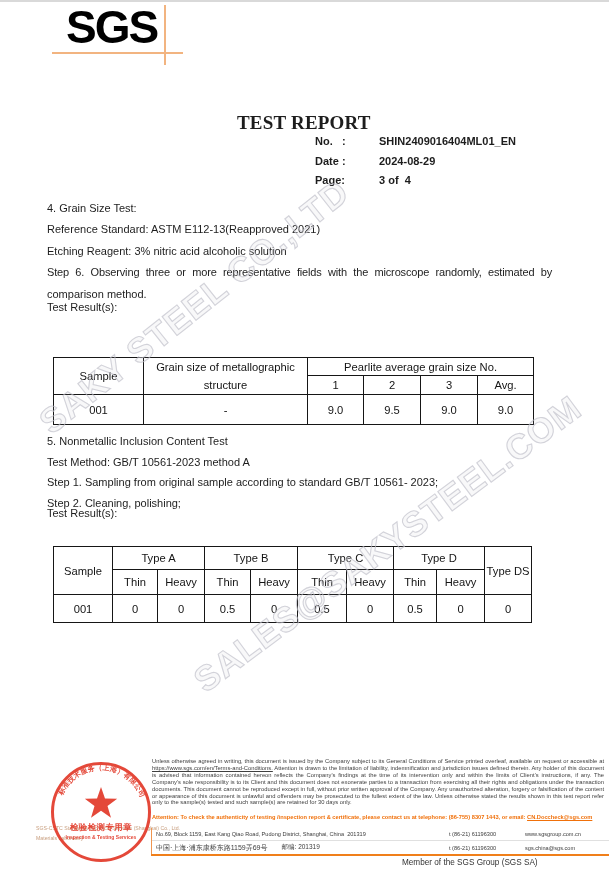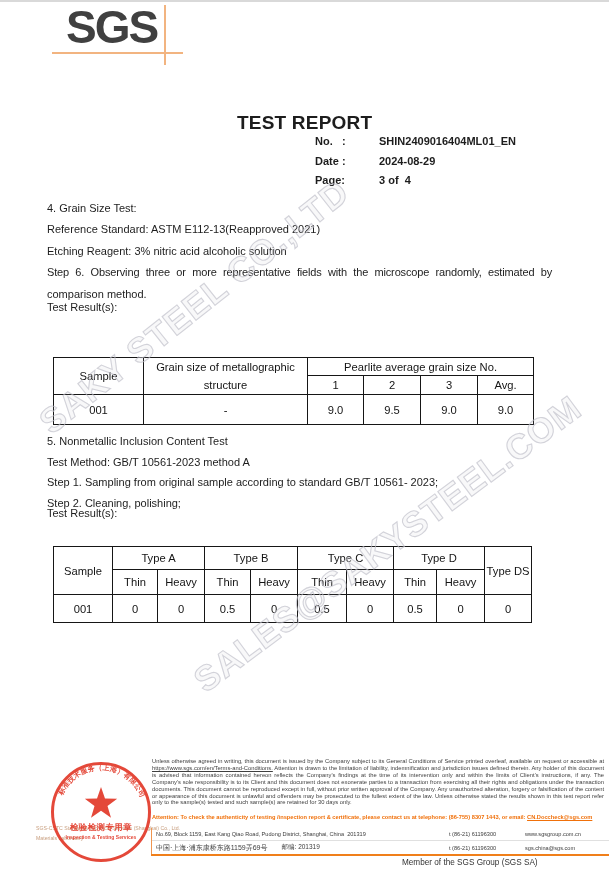--- a/index.html
+++ b/index.html
@@ -3,25 +3,25 @@
 <meta charset="utf-8">
 <style>
   html,body { margin:0; padding:0; background:#ffffff; }
   .page {
     position:relative; width:609px; height:874px; background:#fff;
     font-family:"Liberation Sans","DejaVu Sans",sans-serif; color:#1d1d1d;
     overflow:hidden; border-top:2px solid #d9d9d9; box-sizing:border-box;
   }
   
   .logo-text { position:absolute; left:66px; top:0px; font-size:46px; font-weight:800;
-    letter-spacing:-2px; color:#404040; line-height:50px;text-align:right; }
+    letter-spacing:-2px; color:#000000; line-height:50px;text-align:right; }
   .logo-hline { position:absolute; left:52px; top:50px; width:131px; height:2px; background:#f2b480; }
   .logo-vline { position:absolute; left:164px; top:3px; width:2px; height:60px; background:#f2b480; }
   
-  .title { position:absolute; left:237px; top:110px; font-size:19px; font-weight:700; letter-spacing:0.2px; }
+  .title { position:absolute; left:237px; top:110px; font-size:19px; font-weight:700; letter-spacing:0.2px;font-family:Liberation Serif, serif; }
   .meta { position:absolute; left:315px; top:133px; font-size:11px; font-weight:700; }
   .meta-row { display:flex; margin-bottom:7.5px; }
   .meta-label { width:64px; white-space:pre; }
   .meta-value { white-space:pre; }
   
   .sec { position:absolute; left:47px; width:505px; font-size:11px; }
   .sec4 { top:196px; }
   .sec5 { top:429px; }
   .sec .line { line-height:21.4px; height:21.4px; white-space:nowrap; overflow:visible; }
   .sec5 .line { line-height:20.6px; height:20.6px; }

